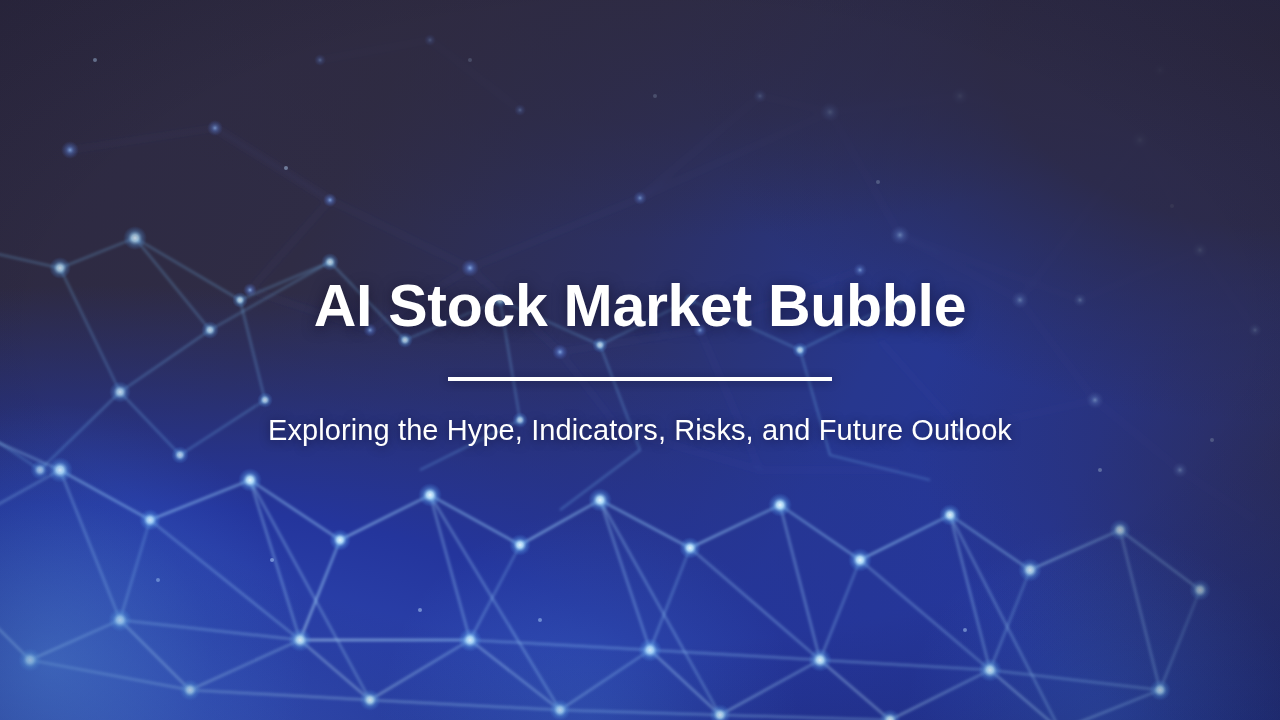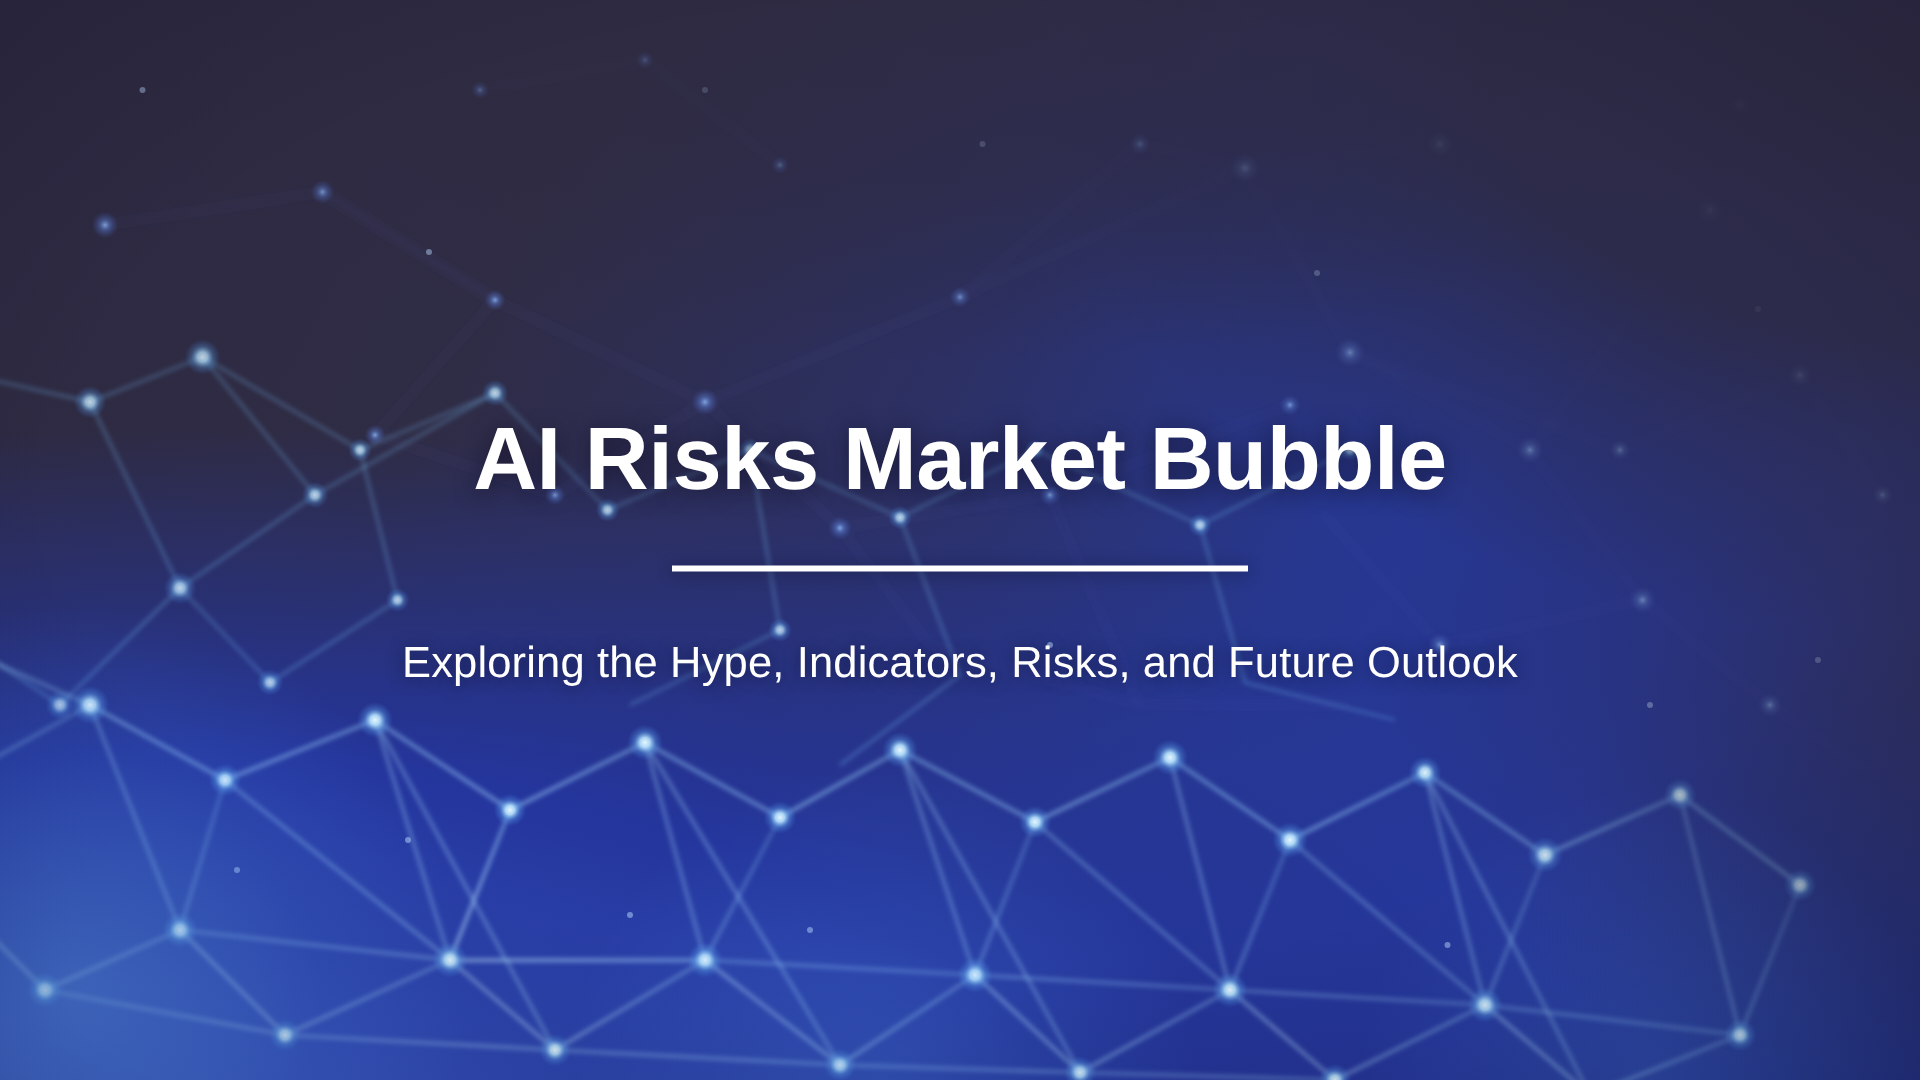--- a/index.html
+++ b/index.html
@@ -78,21 +78,21 @@
     position: absolute;
     top: 377px;
     left: 50%;
     transform: translateX(-50%);
     width: 384px;
     height: 4px;
     background: #ffffff;
     box-shadow: 0 1px 10px rgba(12,10,30,0.45);
   }
   .subtitle {
-    margin: 12px;
+    margin: 0;
     position: absolute;
     top: 413px;
     left: 0;
     right: 0;
     font-size: 29px;
     line-height: 1.2;
     font-weight: 300;
     letter-spacing: 0.1px;
     color: #ffffff;
     text-shadow: 0 1px 10px rgba(12,10,30,0.5);
@@ -281,20 +281,20 @@
       <circle cx="420" cy="610" r="2"></circle>
         <circle cx="540" cy="620" r="2"></circle>
     </g>
   </svg>
 
   <div class="bg-deep-right"></div>
   <div class="bg-glow-bl"></div>
   <div class="vignette"></div>
 
   <div class="content">
-    <h1 class="title">AI Risks Market Bubble</h1>
+    <h1 class="title">AI Stock Market Bubble</h1>
 
     <div class="divider"></div>
 
     <p class="subtitle">Exploring the Hype, Indicators, Risks, and Future Outlook</p>
   </div>
 
 </div>
 
 </body></html>

